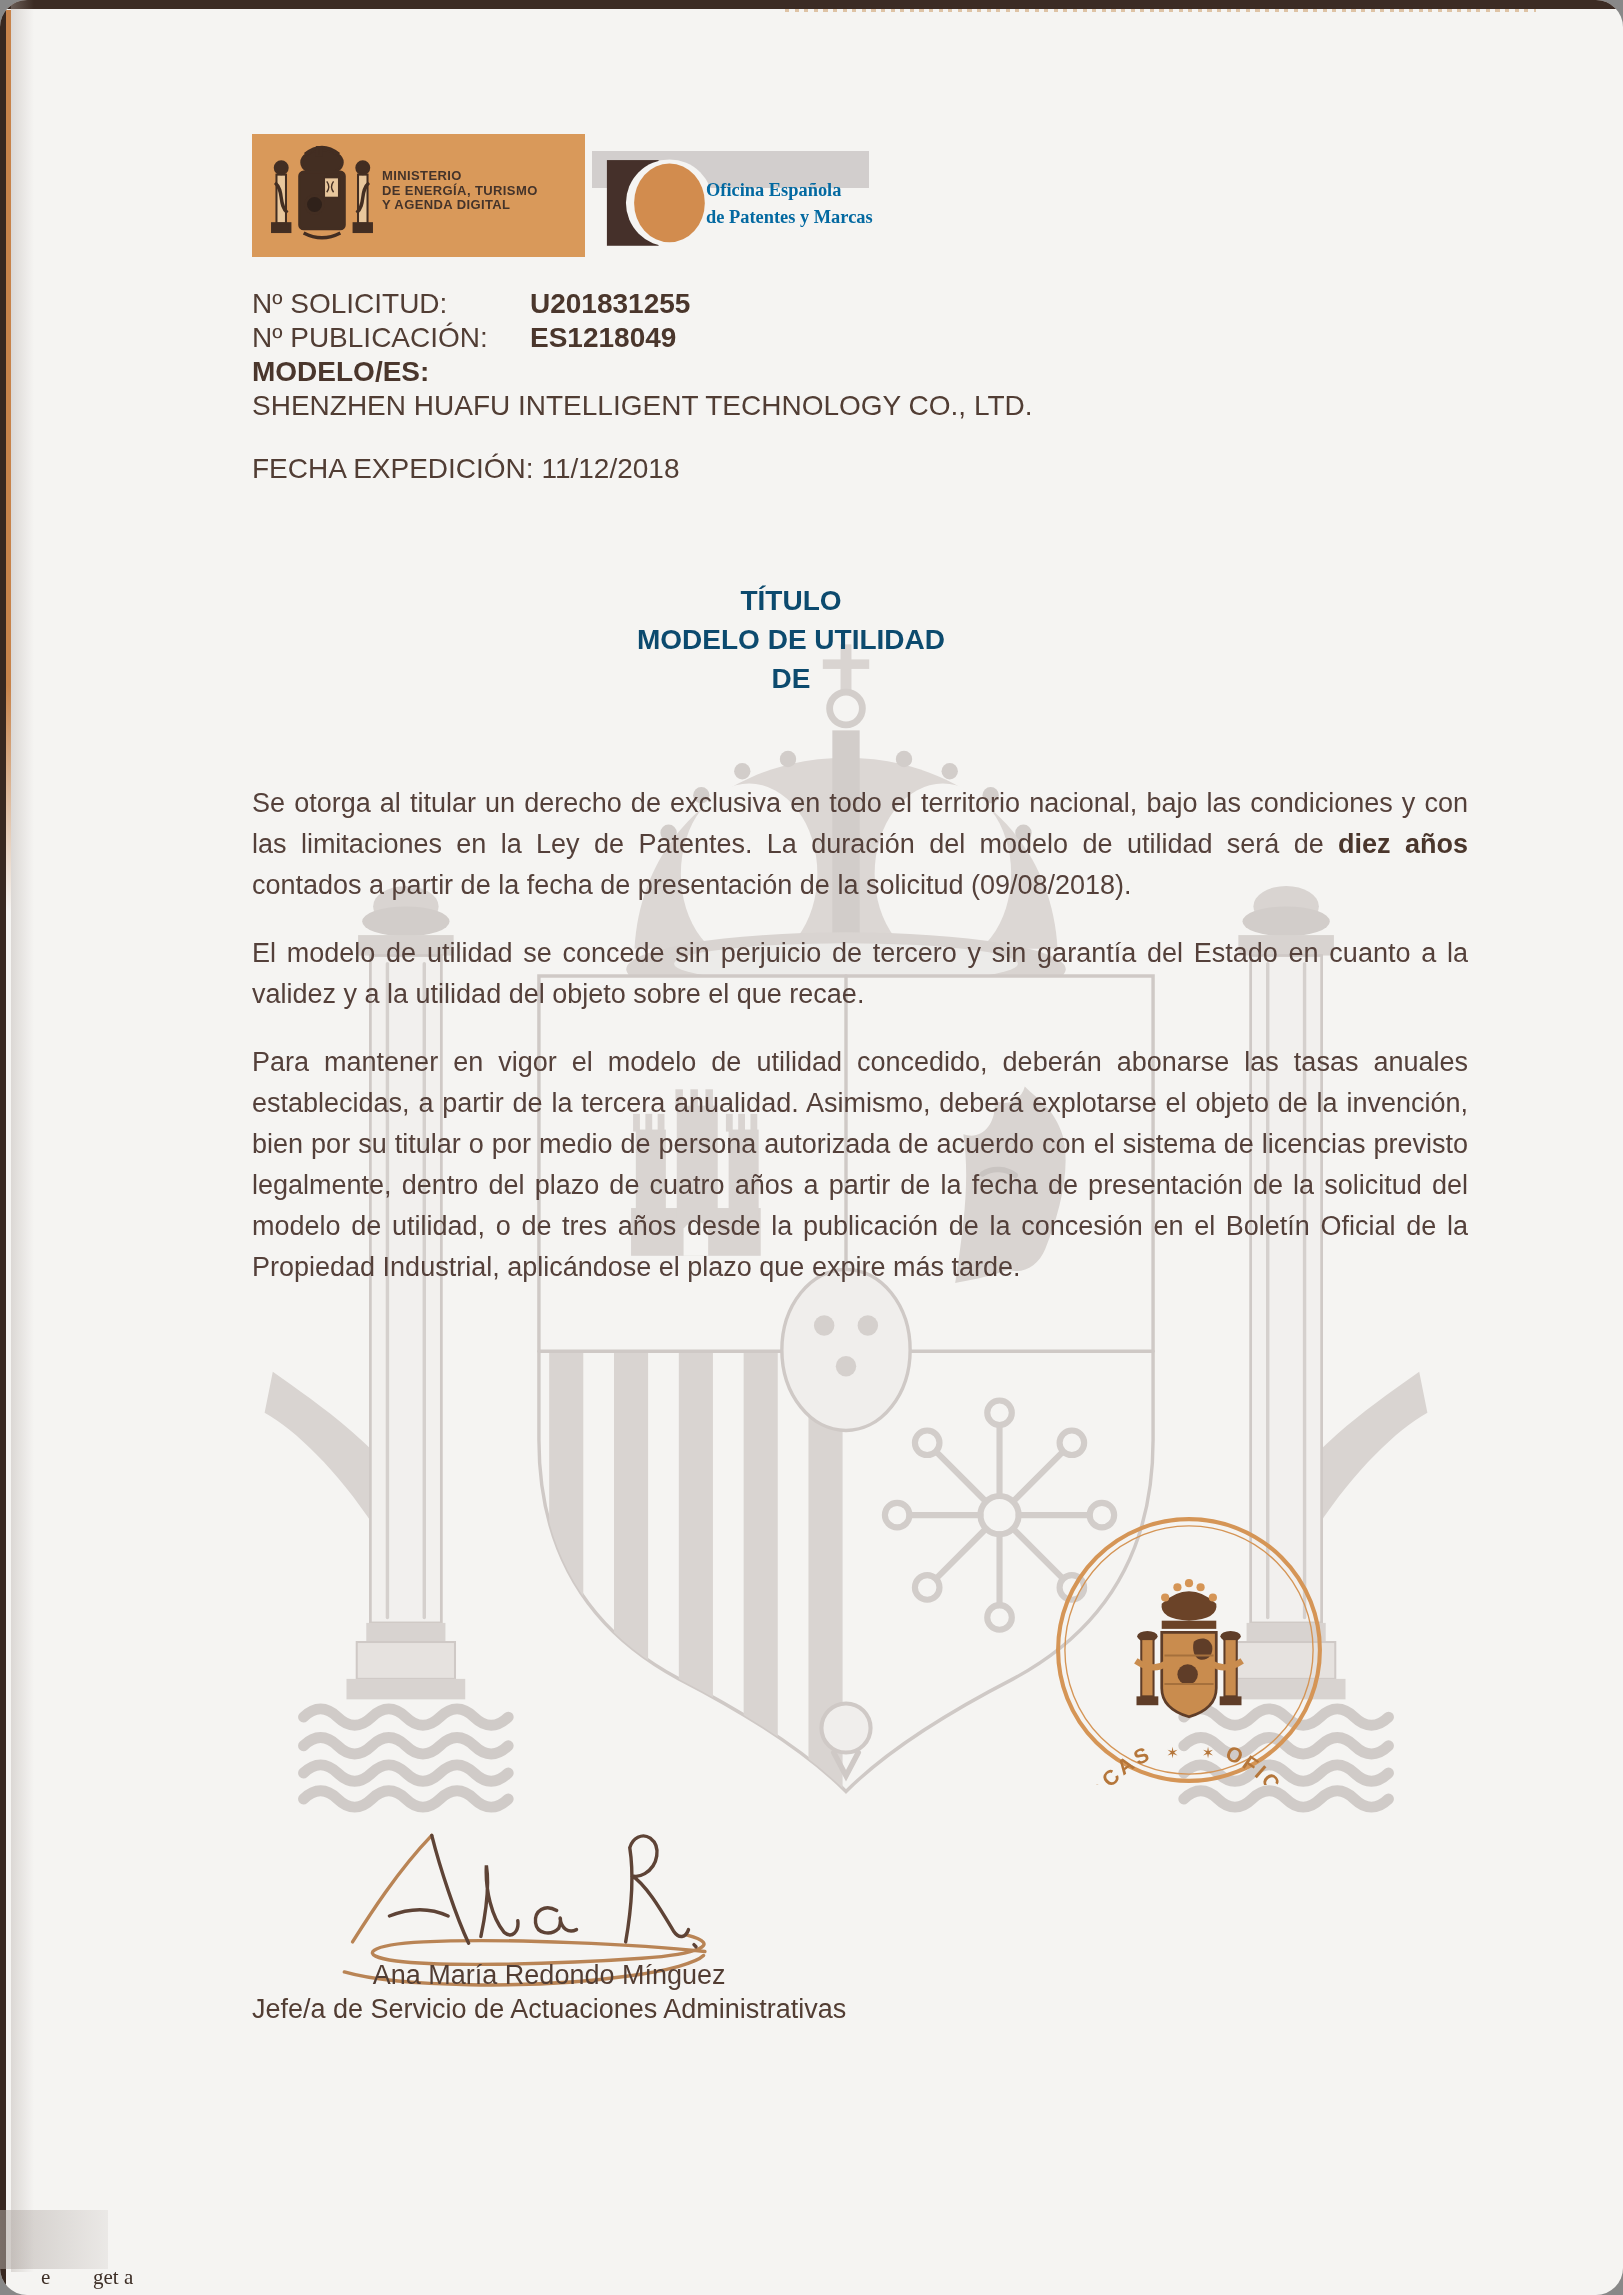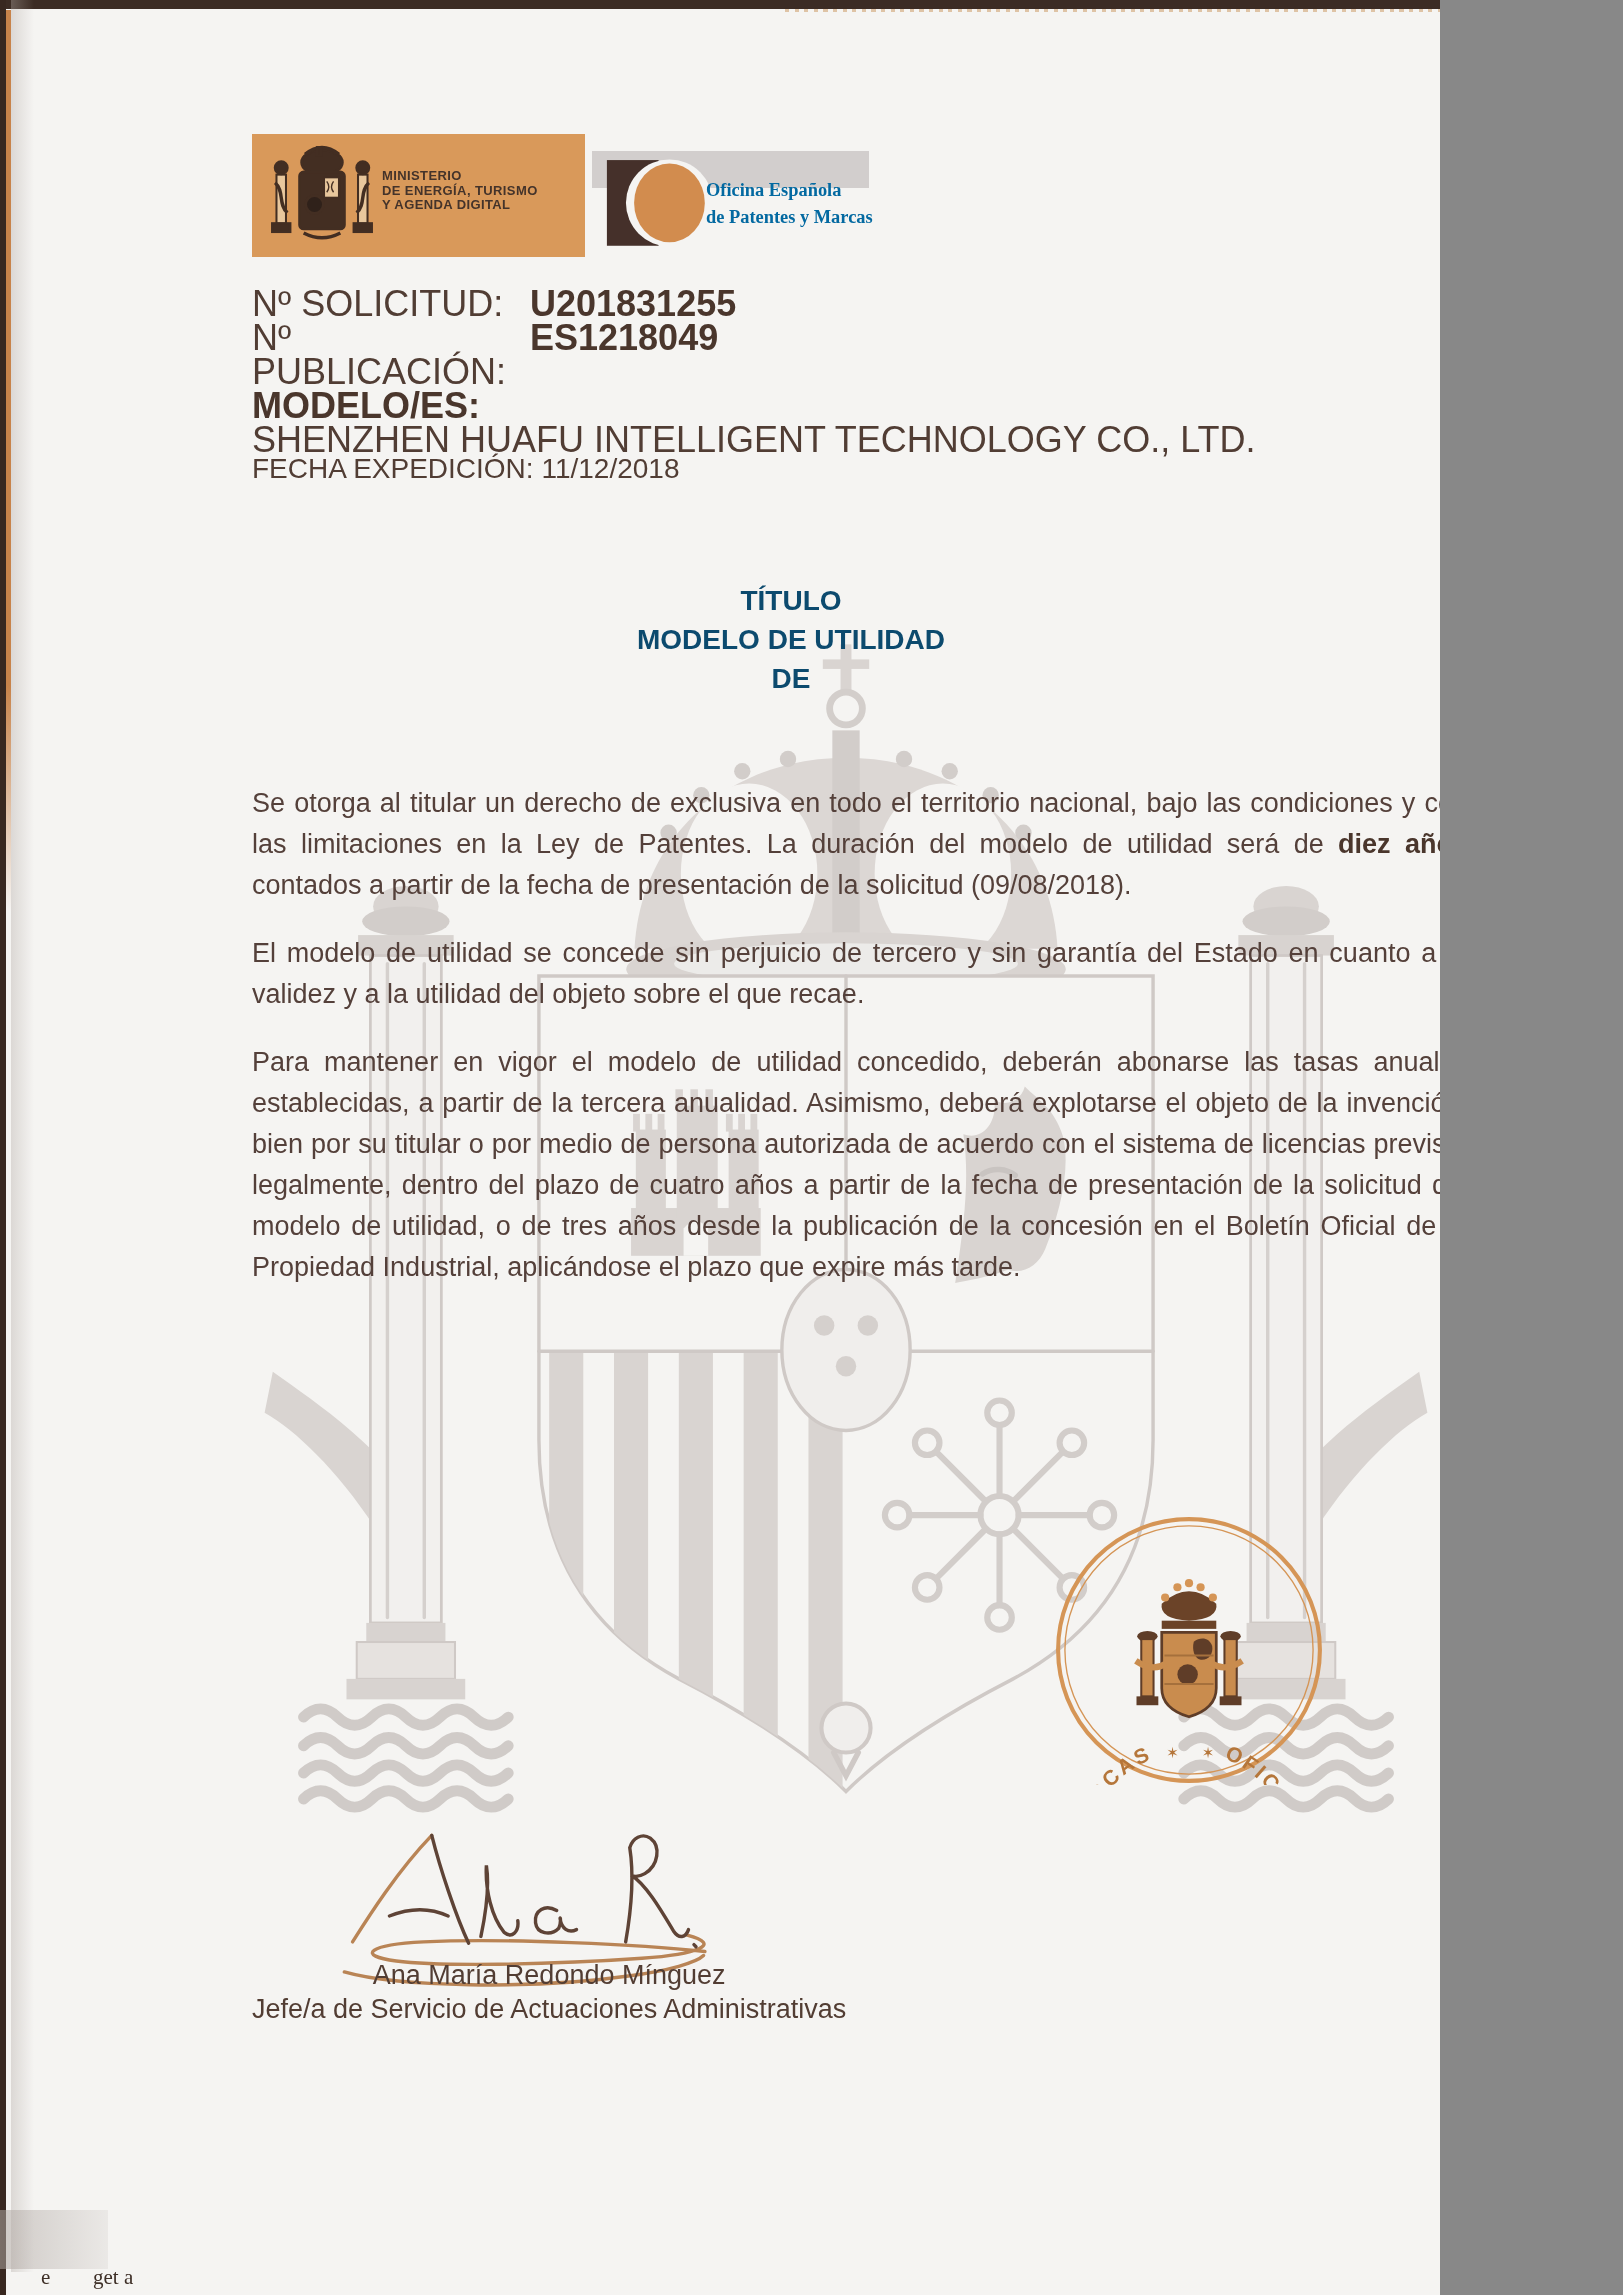--- a/index.html
+++ b/index.html
@@ -1,17 +1,17 @@
 <!DOCTYPE html>
 <html style="font-size:11px"><head>
 <meta charset="utf-8">
 <style>
   html,body{margin:0;padding:0;background:#888;}
-  #page{position:relative;width:1440px;height:2295px;background:#f5f4f2;overflow:hidden;
-        font-family:"Liberation Sans","DejaVu Sans",sans-serif;color:#54403a;}
+  #page{position:relative;width:1623px;height:2295px;background:#f5f4f2;overflow:hidden;
+        font-family:"Liberation Sans","DejaVu Sans",sans-serif;color:#54403a;border-radius:27px;}
 
   
   .scan-top{position:absolute;left:0;top:0;width:1623px;height:9px;background:#3c2c24;}
   .scan-top-noise{position:absolute;left:785px;top:9px;width:751px;height:2.7px;
       background:repeating-linear-gradient(90deg,#c8935a 0 4.1px,transparent 4.1px 9.6px);opacity:.5;}
   .scan-left-dark{position:absolute;left:0;top:0;width:6.1px;height:2295px;background:#382820;}
   .scan-left-orange{position:absolute;left:6.1px;top:9.6px;width:4.8px;height:901px;
       background:linear-gradient(#c8834a 75%,rgba(200,131,74,0));}
   .scan-left-fade{position:absolute;left:11px;top:0;width:23px;height:2272px;
       background:linear-gradient(90deg,rgba(178,170,165,.38),rgba(178,170,165,0));}
@@ -21,21 +21,21 @@
   
   .ministry-box{position:absolute;left:252px;top:134px;width:333px;height:123px;background:#d9995a;}
   .ministry-text{position:absolute;left:130px;top:35px;font-size:13px;font-weight:bold;
       line-height:14.7px;color:#44332a;letter-spacing:0.4px;}
   .oepm-graybar{position:absolute;left:592px;top:151px;width:277px;height:37px;background:#d2cecd;}
   .oepm-mark{position:absolute;left:600px;top:156px;}
   .oepm-text{position:absolute;left:706px;top:177px;font-family:"Liberation Serif","DejaVu Serif",serif;
       font-size:18.4px;line-height:27px;color:#0369a1;font-weight:bold;}
 
   
-  .info{position:absolute;left:252px;top:287px;font-size:36px;line-height:34px;color:#513d34;}
+  .info{position:absolute;left:252px;top:287px;font-size:28px;line-height:34px;color:#513d34;}
   .info-row{display:flex;}
   .info-label{width:278px;}
   .info-value{font-weight:bold;color:#4a362c;}
   .bold{font-weight:bold;color:#4a362c;}
   .fecha{position:absolute;left:252px;top:453px;font-size:28px;color:#513d34;}
 
   
   .doc-title{position:absolute;left:252px;top:581px;width:1078px;text-align:center;
       font-size:28px;font-weight:bold;line-height:39px;color:#0c4a6e;}
 

